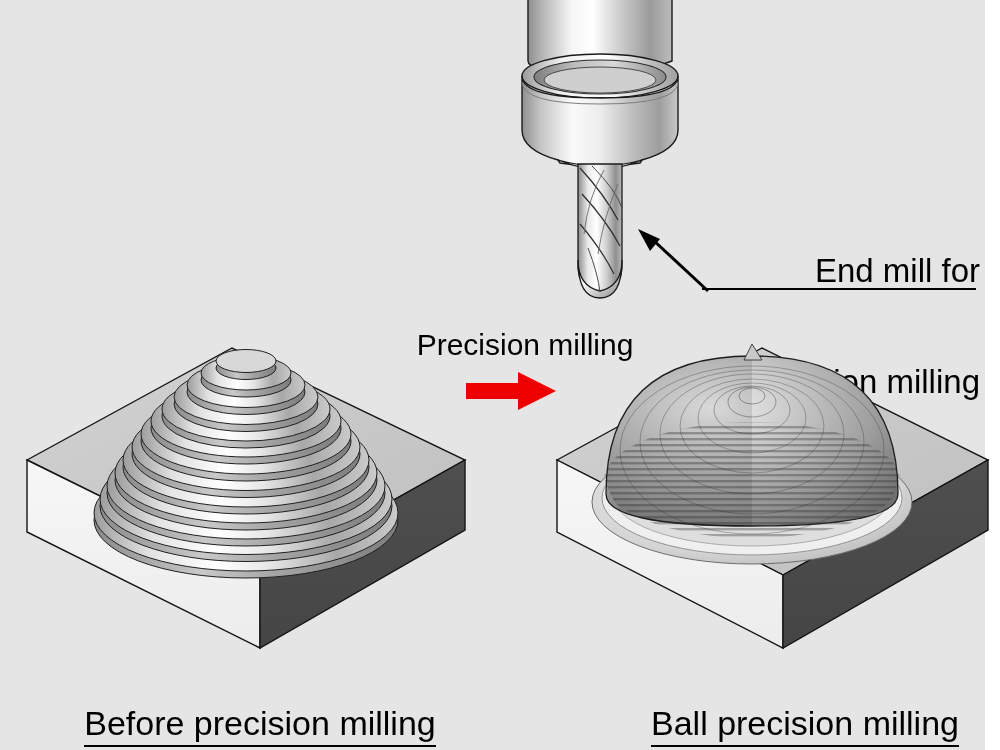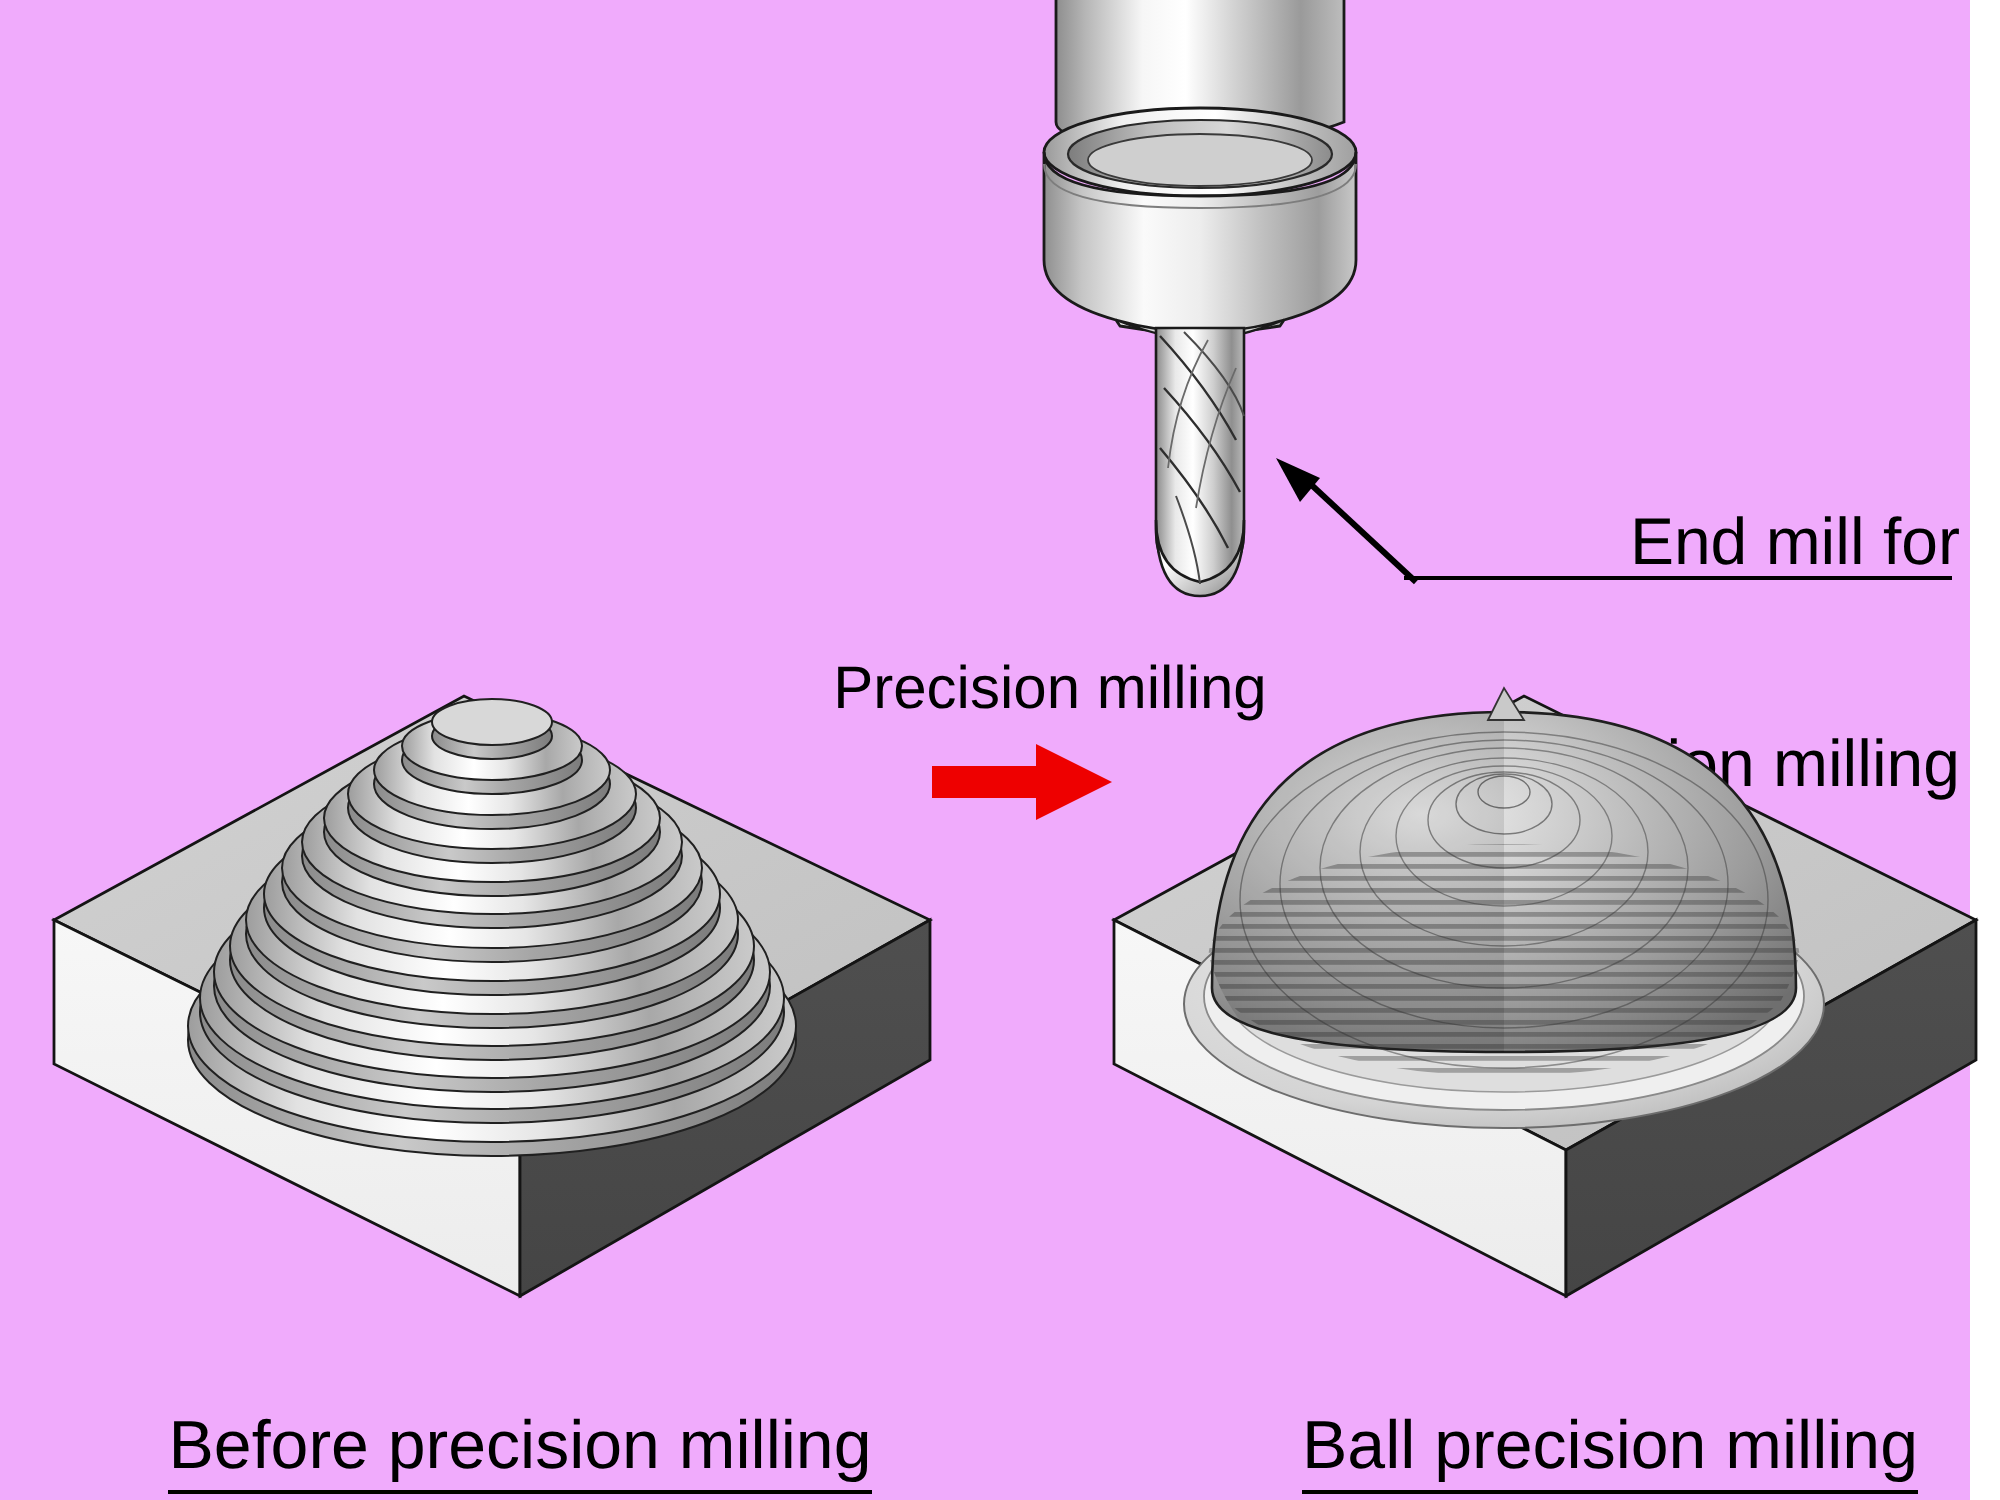--- a/index.html
+++ b/index.html
@@ -1,18 +1,18 @@
 <!DOCTYPE html>
 <html><head>
 <meta charset="utf-8">
 <style>
   html,body{margin:0;padding:0;background:#ffffff;}
   body{width:1000px;height:750px;overflow:hidden;
        font-family:"Liberation Sans","DejaVu Sans",sans-serif;color:#000;}
-  #stage{position:relative;width:985px;height:750px;background:#f0abfc;}
+  #stage{position:relative;width:985px;height:750px;background:#e5e5e5;}
 
   .abs{position:absolute;}
 
   
   .label{position:absolute;white-space:pre;color:#000;}
   #tool-label{
     left:700px; top:178px; width:280px;
     font-size:33px; line-height:37px; text-align:right;
     letter-spacing:0px;
   }

